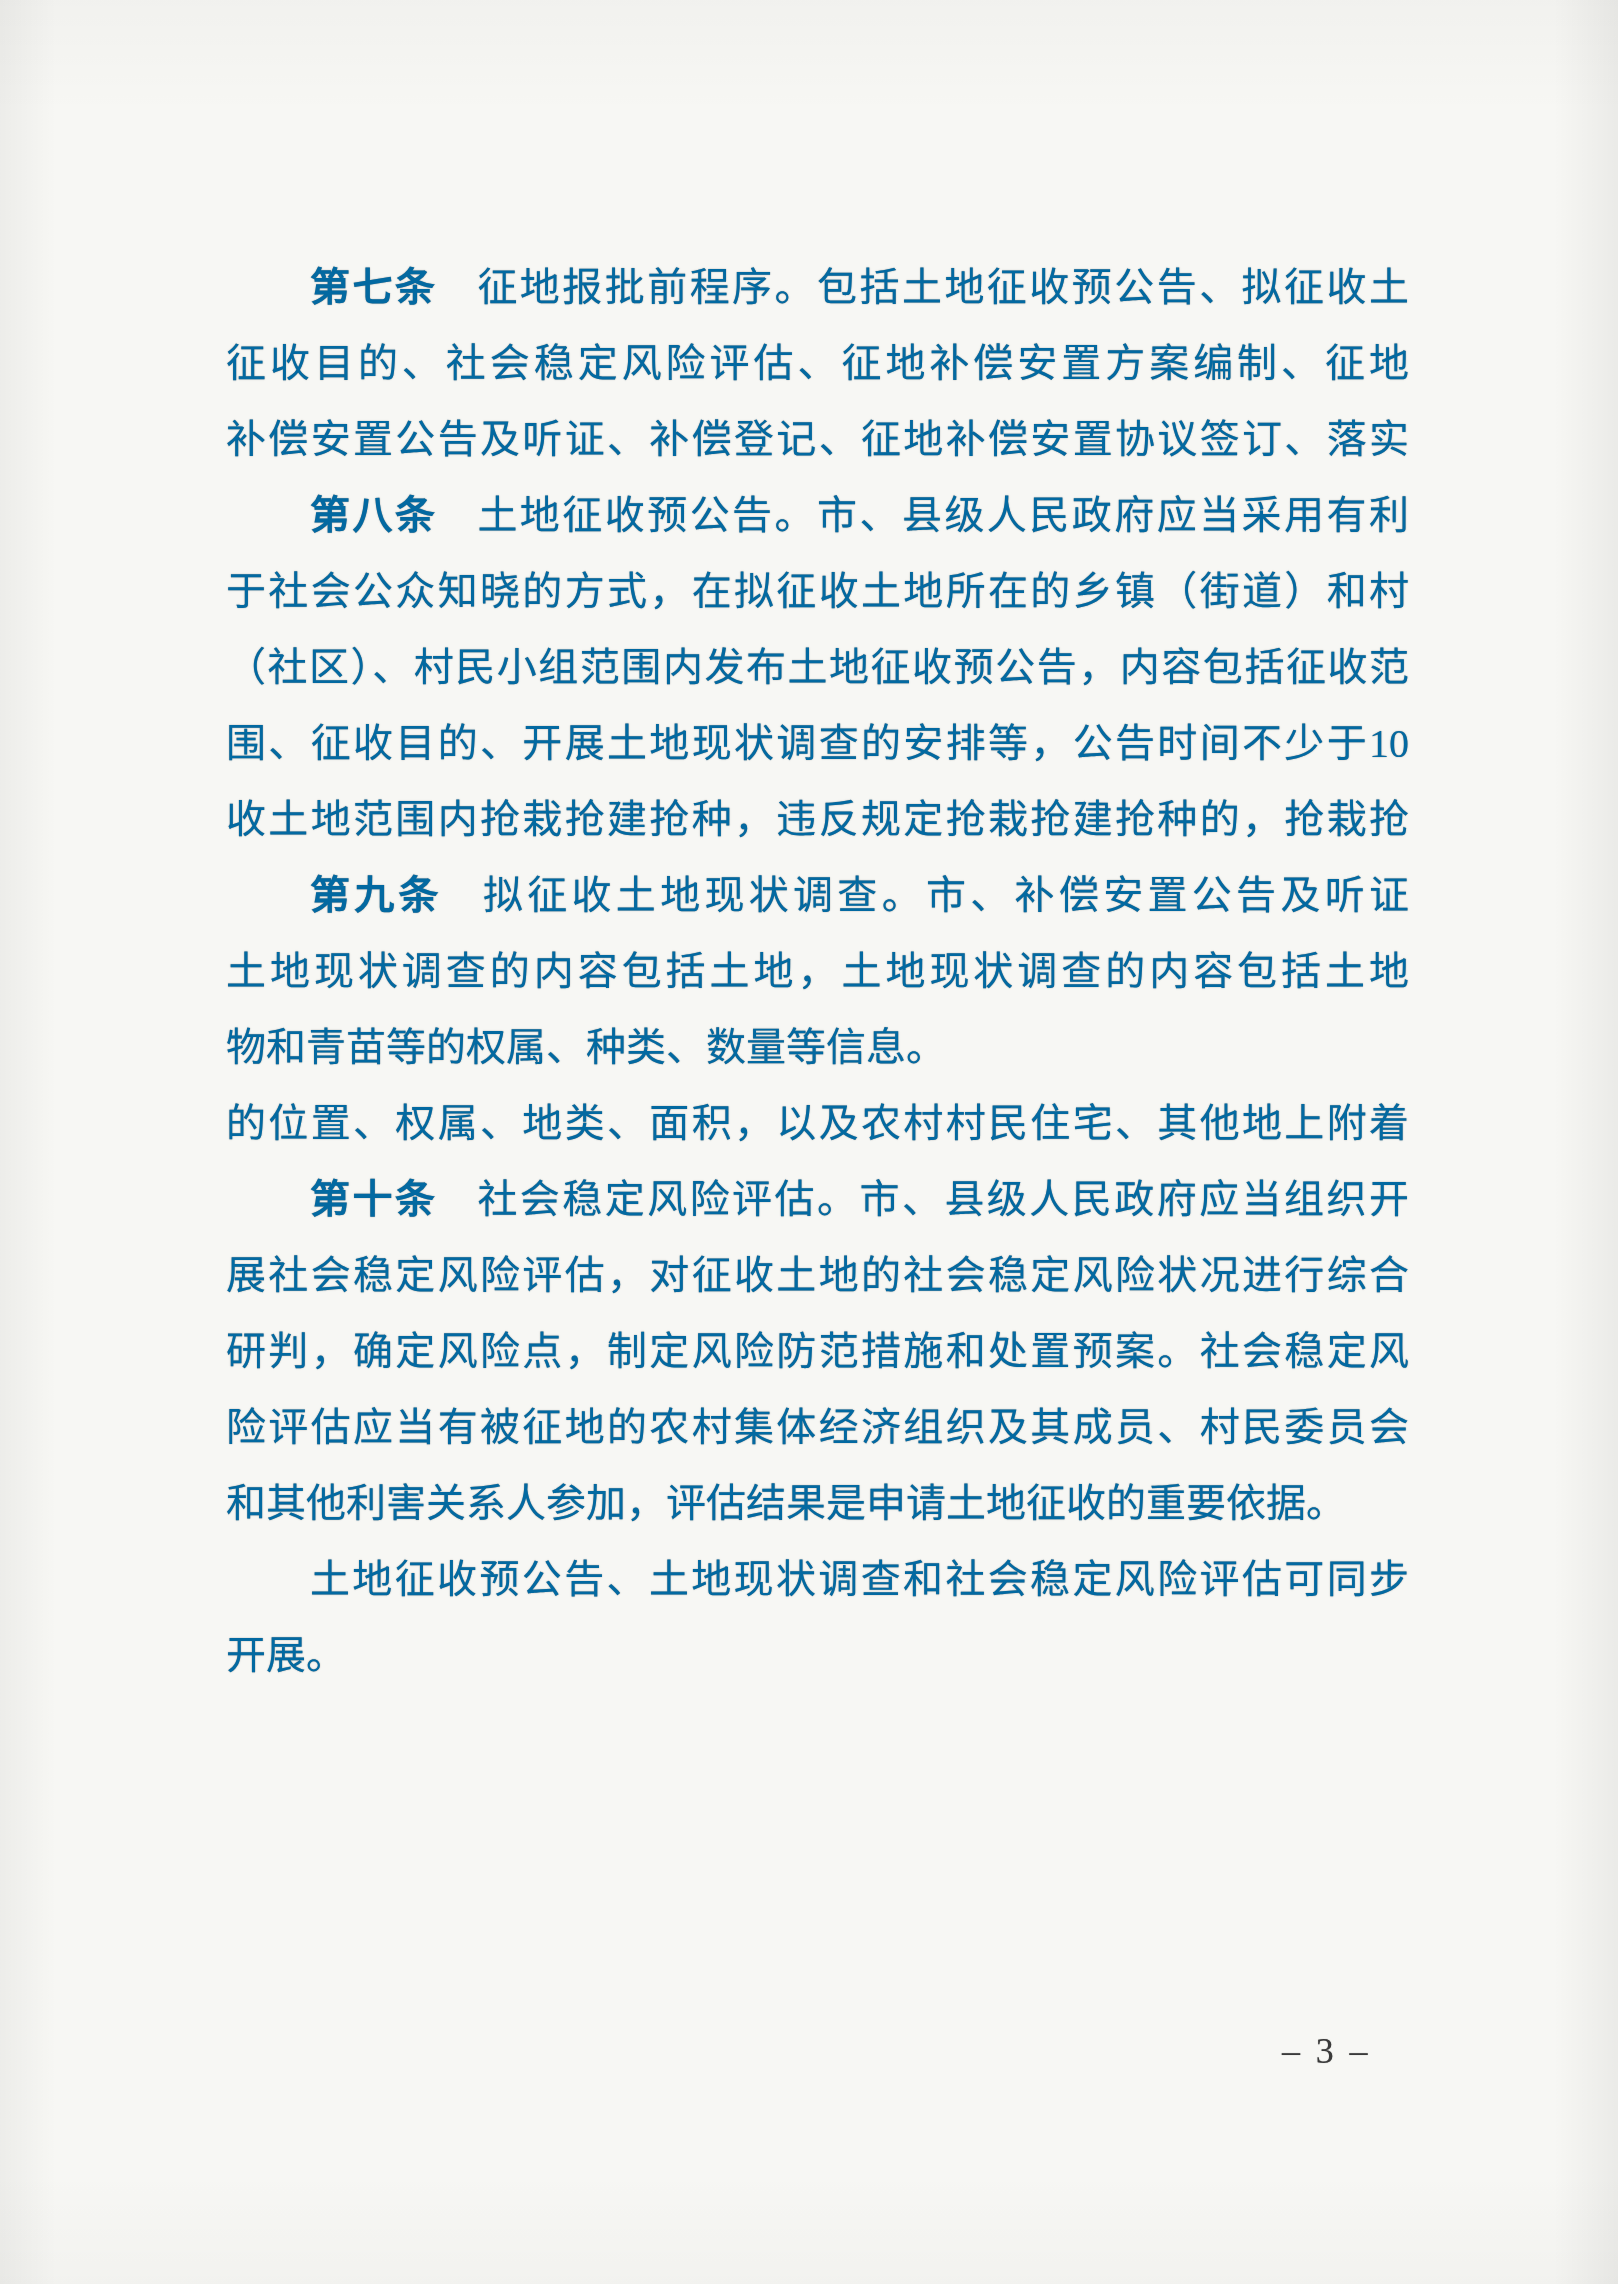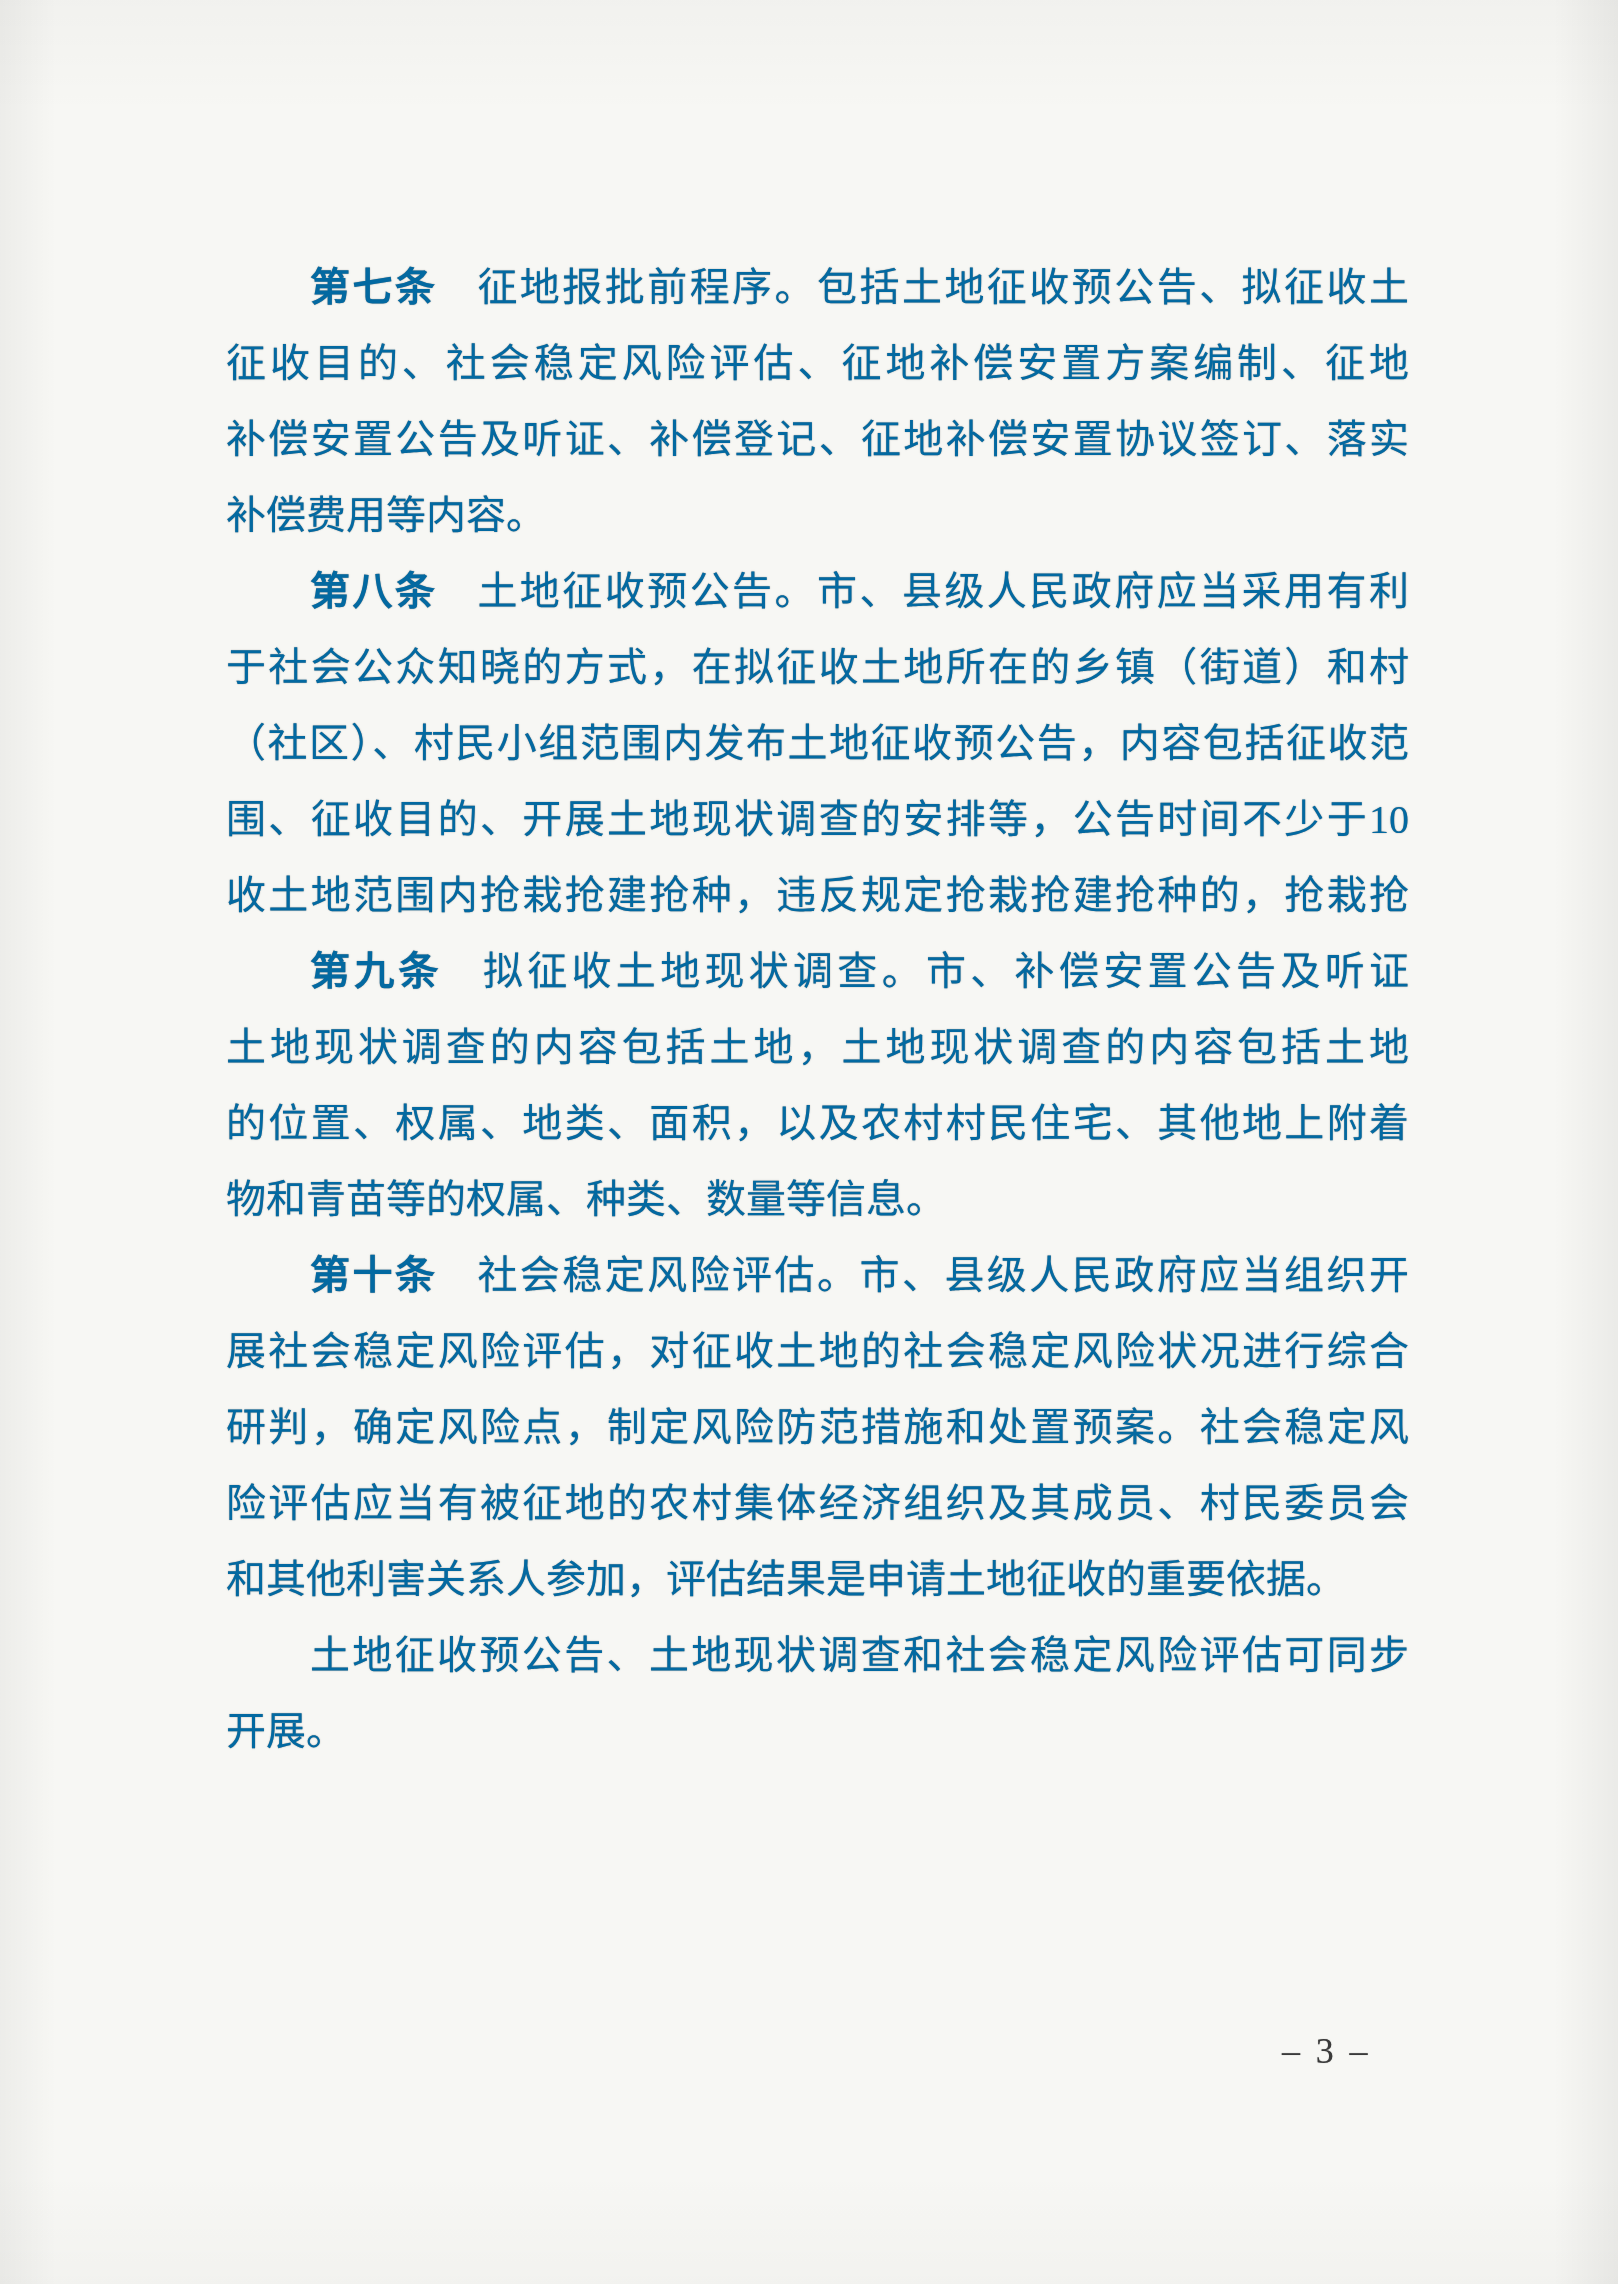--- a/index.html
+++ b/index.html
@@ -68,36 +68,35 @@
 <body>
 
 <div class="scan-page">
 
   <div class="text-block">
 
     <div class="paragraph">
       <div class="line first"><b class="article-label">第七条</b><span>征地报批前程序。包括土地征收预公告、拟征收土</span></div>
       <div class="line"><span>征收目的、社会稳定风险评估、征地补偿安置方案编制、征地</span></div>
       <div class="line"><span>补偿安置公告及听证、补偿登记、征地补偿安置协议签订、落实</span></div>
-      <div class="line last"><span>补偿费用等内容。</span></div>
     </div>
 
     <div class="paragraph">
       <div class="line first"><b class="article-label">第八条</b><span>土地征收预公告。市、县级人民政府应当采用有利</span></div>
       <div class="line"><span>于社会公众知晓的方式，在拟征收土地所在的乡镇（街道）和村</span></div>
       <div class="line"><span>（社区）、村民小组范围内发布土地征收预公告，内容包括征收范</span></div>
       <div class="line"><span>围、征收目的、开展土地现状调查的安排等，公告时间不少于10</span></div>
       <div class="line"><span>收土地范围内抢栽抢建抢种，违反规定抢栽抢建抢种的，抢栽抢</span></div>
     </div>
 
     <div class="paragraph">
       <div class="line first"><b class="article-label">第九条</b><span>拟征收土地现状调查。市、补偿安置公告及听证</span></div>
       <div class="line"><span>土地现状调查的内容包括土地，土地现状调查的内容包括土地</span></div>
+      <div class="line last"><span>物和青苗等的权属、种类、数量等信息。</span></div>
       <div class="line"><span>的位置、权属、地类、面积，以及农村村民住宅、其他地上附着</span></div>
-      <div class="line last"><span>物和青苗等的权属、种类、数量等信息。</span></div>
     </div>
 
     <div class="paragraph">
       <div class="line first"><b class="article-label">第十条</b><span>社会稳定风险评估。市、县级人民政府应当组织开</span></div>
       <div class="line"><span>展社会稳定风险评估，对征收土地的社会稳定风险状况进行综合</span></div>
       <div class="line"><span>研判，确定风险点，制定风险防范措施和处置预案。社会稳定风</span></div>
       <div class="line"><span>险评估应当有被征地的农村集体经济组织及其成员、村民委员会</span></div>
       <div class="line last"><span>和其他利害关系人参加，评估结果是申请土地征收的重要依据。</span></div>
     </div>
 

